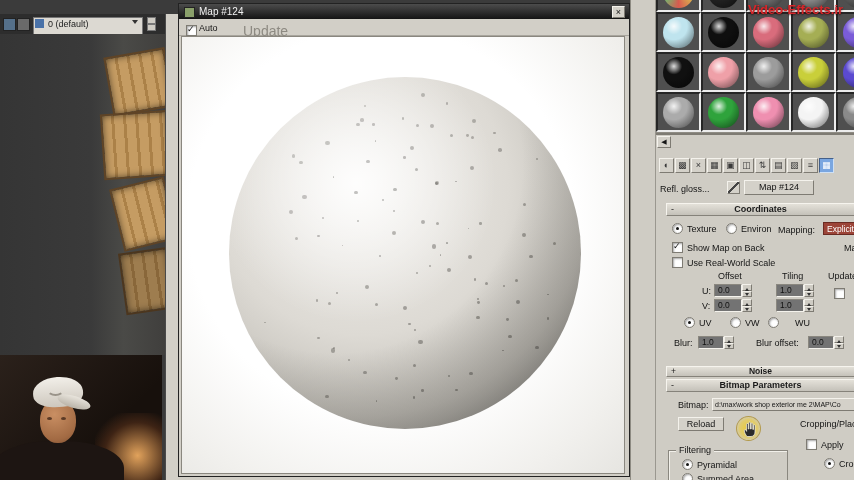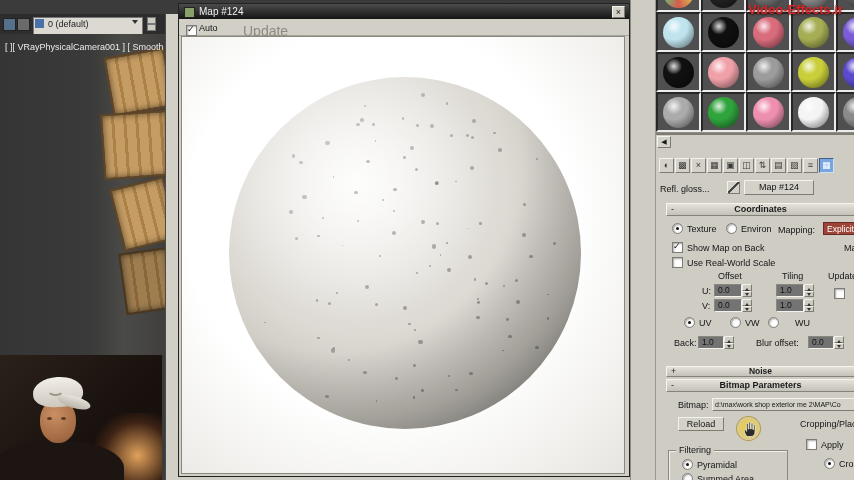--- a/index.html
+++ b/index.html
@@ -84,21 +84,20 @@
     <span class="abs" style="left:147px;top:3px;width:9px;height:7px;background:#cfccc4;border:1px solid #777;box-sizing:border-box;"></span>
     <span class="abs" style="left:147px;top:10px;width:9px;height:7px;background:#cfccc4;border:1px solid #777;box-sizing:border-box;"></span>
   </div>
 
   <div id="viewport" class="abs">
     <div class="crate" style="left:108px;top:18px;width:58px;height:56px;transform:rotate(-10deg);"></div>
     <div class="crate" style="left:102px;top:78px;width:64px;height:62px;transform:rotate(-4deg);"></div>
     <div class="crate" style="left:116px;top:148px;width:52px;height:60px;transform:rotate(-14deg);"></div>
     <div class="crate" style="left:122px;top:216px;width:46px;height:58px;transform:rotate(-8deg);filter:brightness(.8);"></div>
   </div>
-  <div class="abs" style="left:5px;top:42px;width:172px;overflow:hidden;font-size:9px;color:#ececec;white-space:nowrap;z-index:5;">[ ][ VRayPhysicalCamera001 ] [ Smooth</div>
 
   <div id="lstrip" class="abs"></div>
 
   <div id="webcam" class="abs">
     <div class="abs" style="left:95px;top:58px;width:85px;height:85px;background:radial-gradient(circle,rgba(236,170,96,.95),rgba(150,80,40,.3) 55%,transparent 78%);"></div>
     <div class="abs" style="left:-8px;top:86px;width:132px;height:60px;background:#1d1512;border-radius:45% 45% 0 0;"></div>
     <div class="abs" style="left:40px;top:44px;width:36px;height:44px;border-radius:48%;background:radial-gradient(circle at 40% 35%,#c98f63,#a26a43 70%,#7c4e30);"></div>
     <div class="abs" style="left:47px;top:62px;width:5px;height:3px;border-radius:50%;background:#5a3a26;"></div>
     <div class="abs" style="left:61px;top:62px;width:5px;height:3px;border-radius:50%;background:#5a3a26;"></div>
     <div class="abs" style="left:33px;top:22px;width:50px;height:30px;border-radius:50% 50% 42% 42%;background:linear-gradient(#f2efe9,#cdc7bd);transform:rotate(-4deg);"></div>
@@ -372,21 +371,21 @@
     </div>
     <div class="abs ctl" style="left:74px;top:317px;">
       <span class="radio"></span>
       <span class="rlbl">VW</span>
     </div>
     <div class="abs ctl" style="left:112px;top:317px;gap:16px;">
       <span class="radio"></span>
       <span class="rlbl">WU</span>
     </div>
 
-    <div class="abs rlbl" style="left:18px;top:338px;">Back:</div>
+    <div class="abs rlbl" style="left:18px;top:338px;">Blur:</div>
     <div class="field abs" style="left:42px;top:336px;width:26px;">1.0</div>
     <div class="spin" style="left:68px;top:336px;">
         <b class="up"></b>
         <b class="dn"></b>
       </div>
     <div class="abs rlbl" style="left:100px;top:338px;">Blur offset:</div>
     <div class="field abs" style="left:152px;top:336px;width:26px;">0.0</div>
     <div class="spin" style="left:178px;top:336px;">
         <b class="up"></b>
         <b class="dn"></b>

